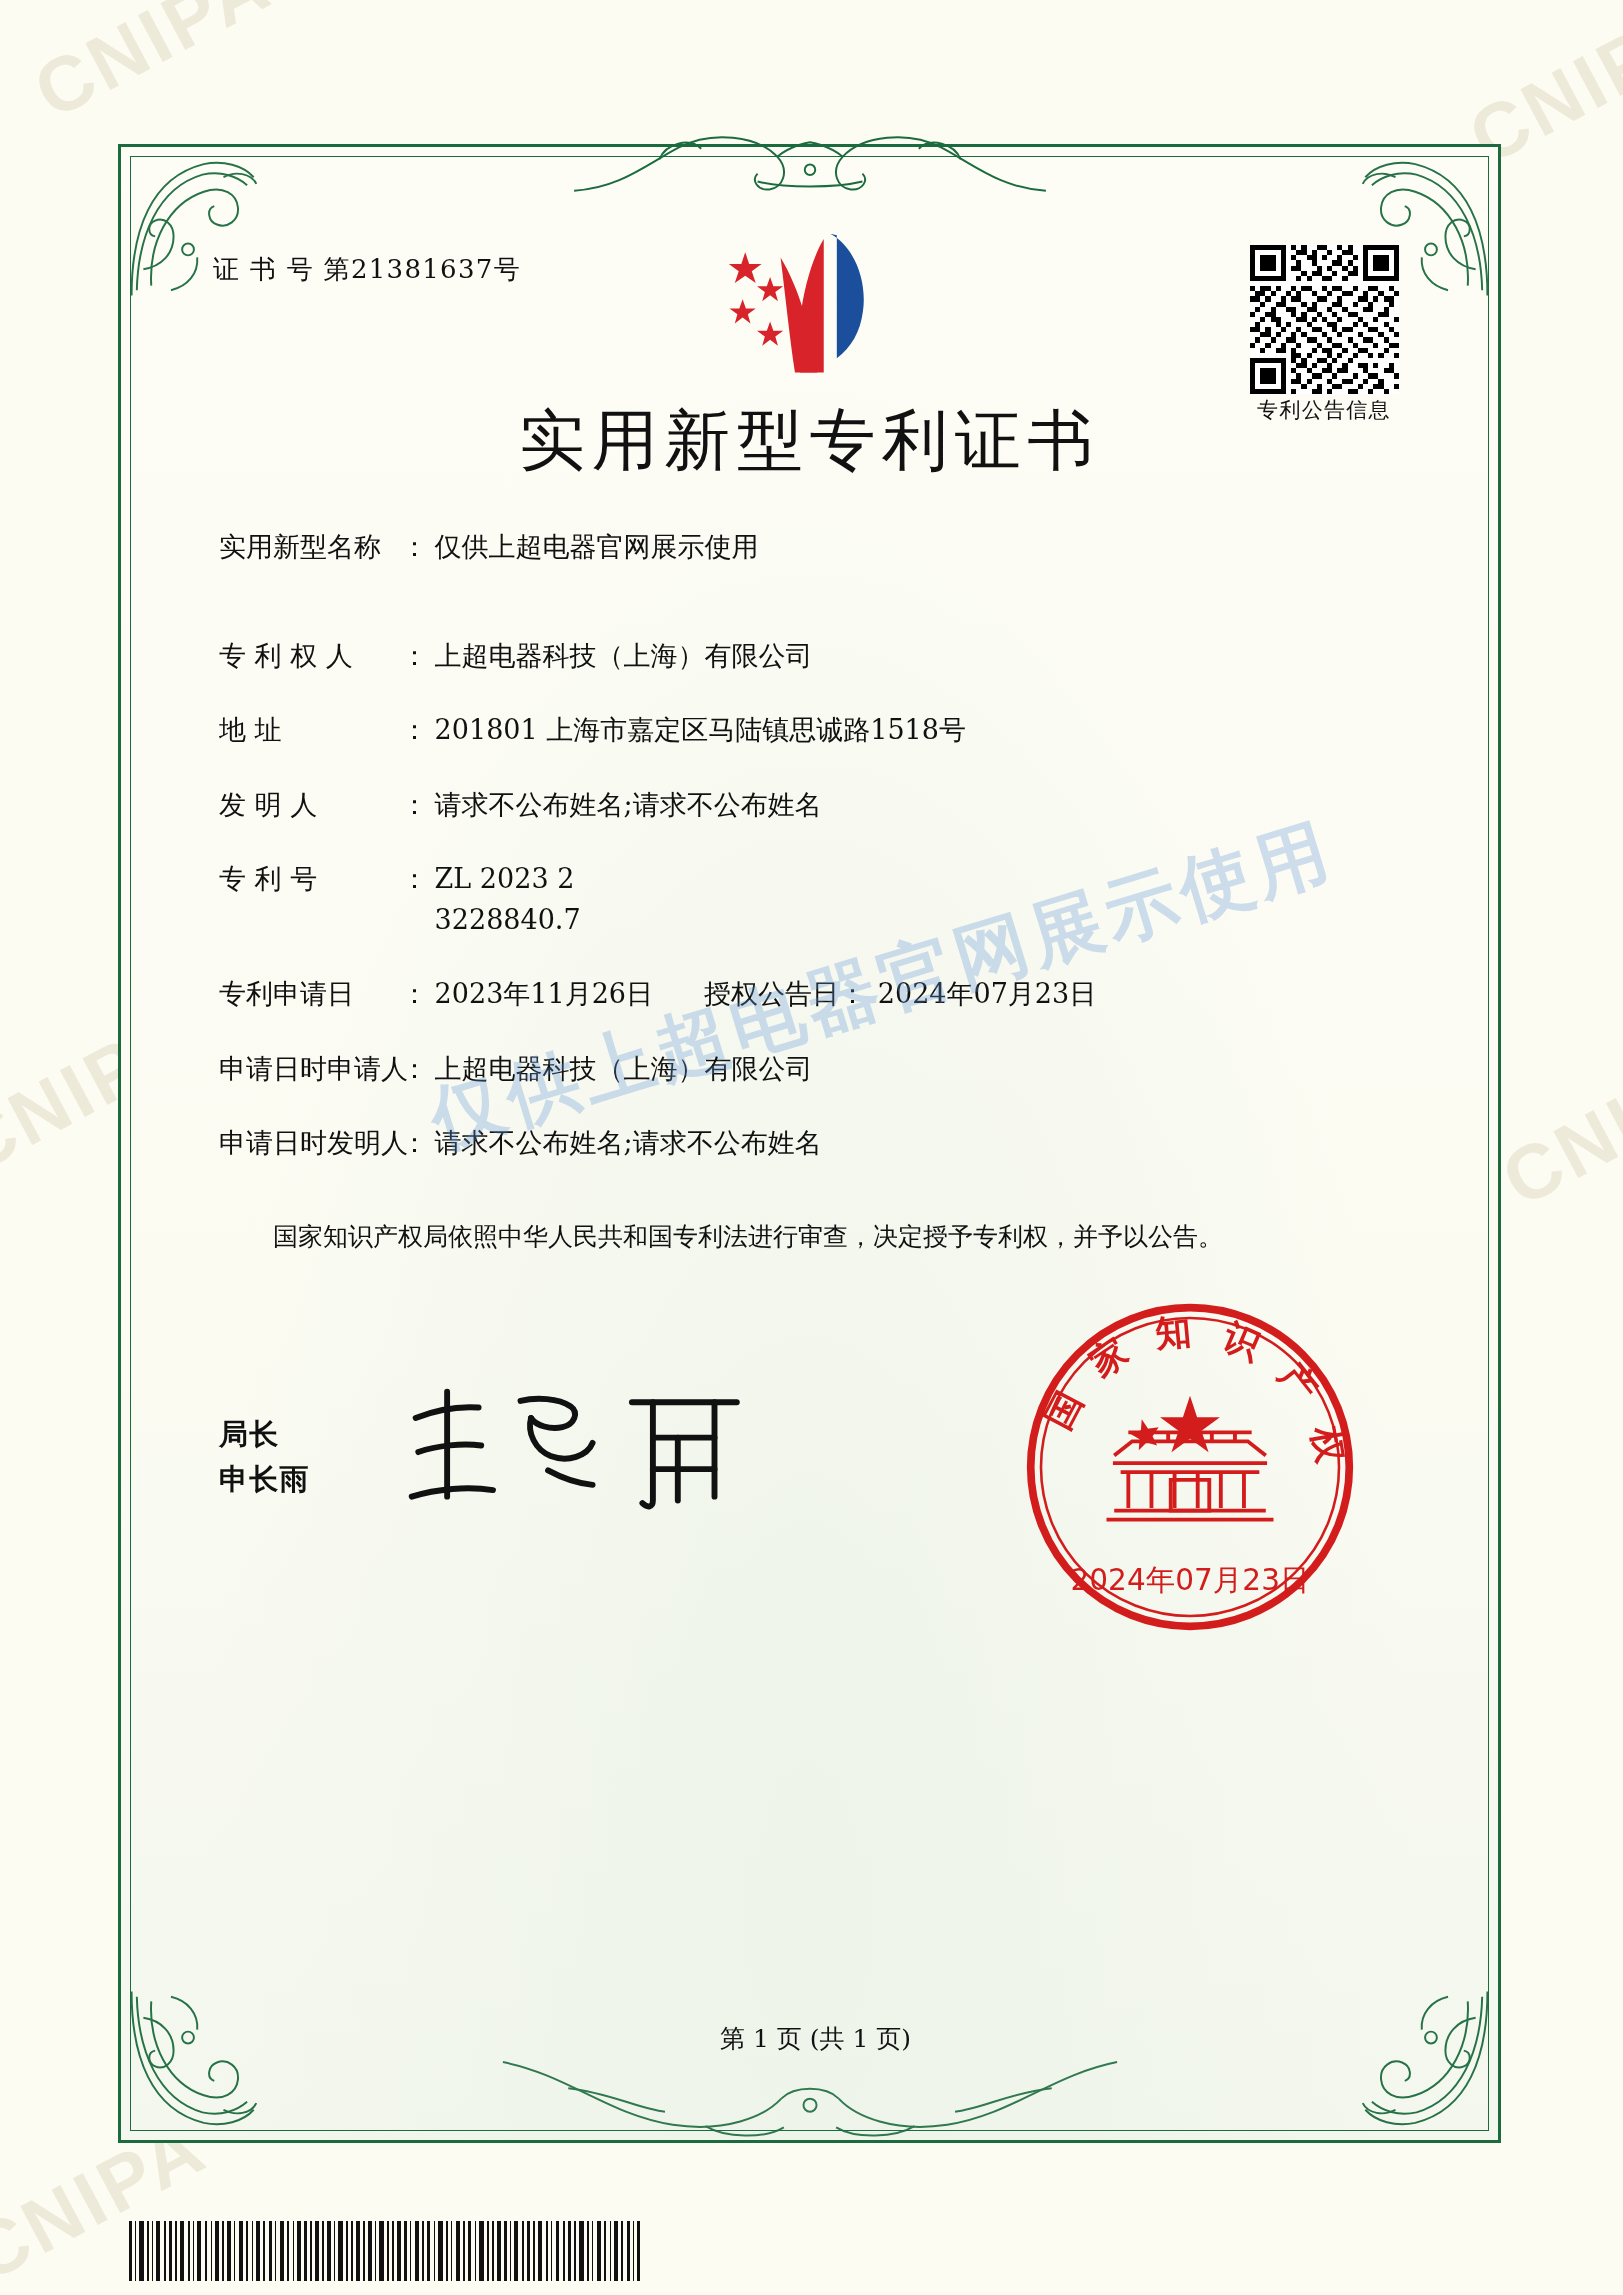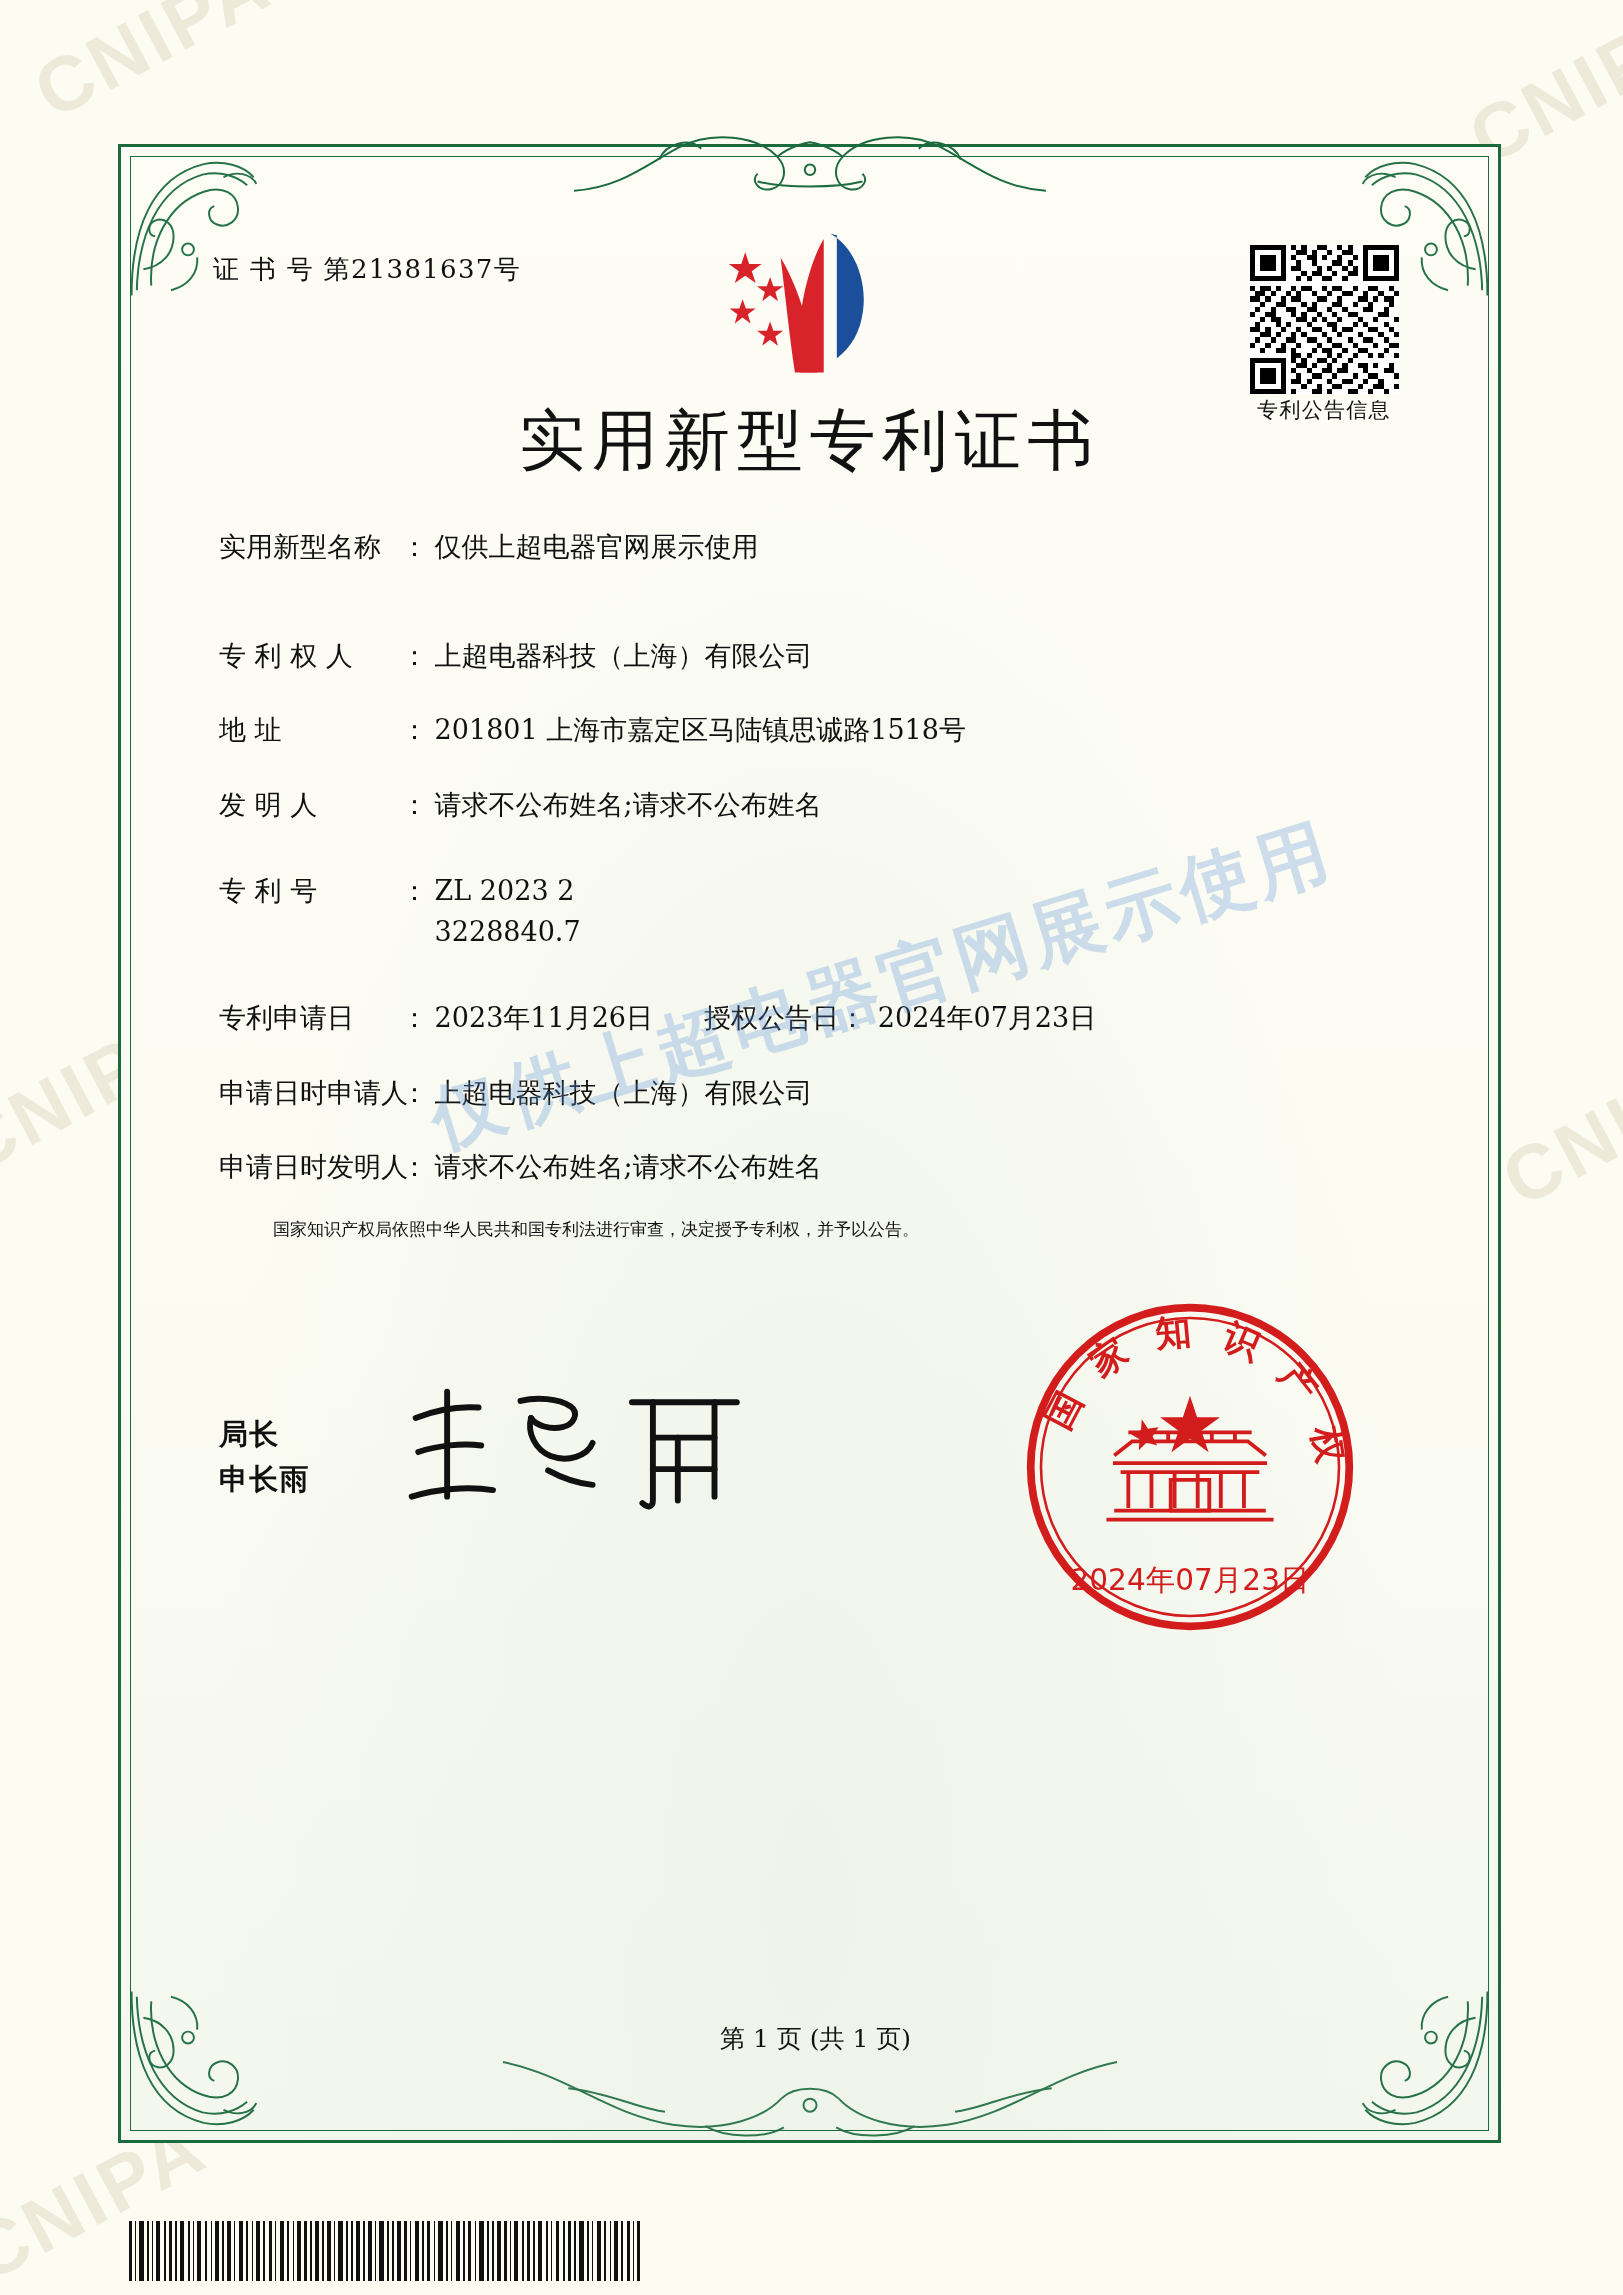--- a/index.html
+++ b/index.html
@@ -120,29 +120,29 @@
   }
   .row{display:flex;align-items:flex-start;margin-bottom:34px;}
   .lbl{
     width:182px;flex:0 0 182px;
     display:flex;justify-content:space-between;
     letter-spacing:0;
     white-space:nowrap;
   }
   .lbl.tight{letter-spacing:0;display:block;}
   .val{flex:1;padding-left:6.6px;}
-  .row2 .half{display:flex;align-items:flex-start;margin-top:12px;}
+  .row2 .half{display:flex;align-items:flex-start;}
   .row2 .half.left{width:485px;flex:0 0 485px;}
   .row2 .half .lbl{width:182px;flex:0 0 182px;}
   .row2 .half.right .lbl{width:auto;flex:0 0 auto;display:block;}
   .row2 .half.right .val{padding-left:11.8px;}
 
   .para{
     position:absolute;left:98px;right:79px;top:1068px;
-    font-size:17px;color:#111;line-height:1.75;
+    font-size:25px;color:#111;line-height:1.75;
   }
   .para p{margin:0;}
   .para .indent{text-indent:54px;}
 
   .signature-block{
     position:absolute;left:98px;top:1265px;
     font-size:29px;line-height:1.55;color:#111;font-weight:bold;
     letter-spacing:1.3px;
   }
   .sign-img{

